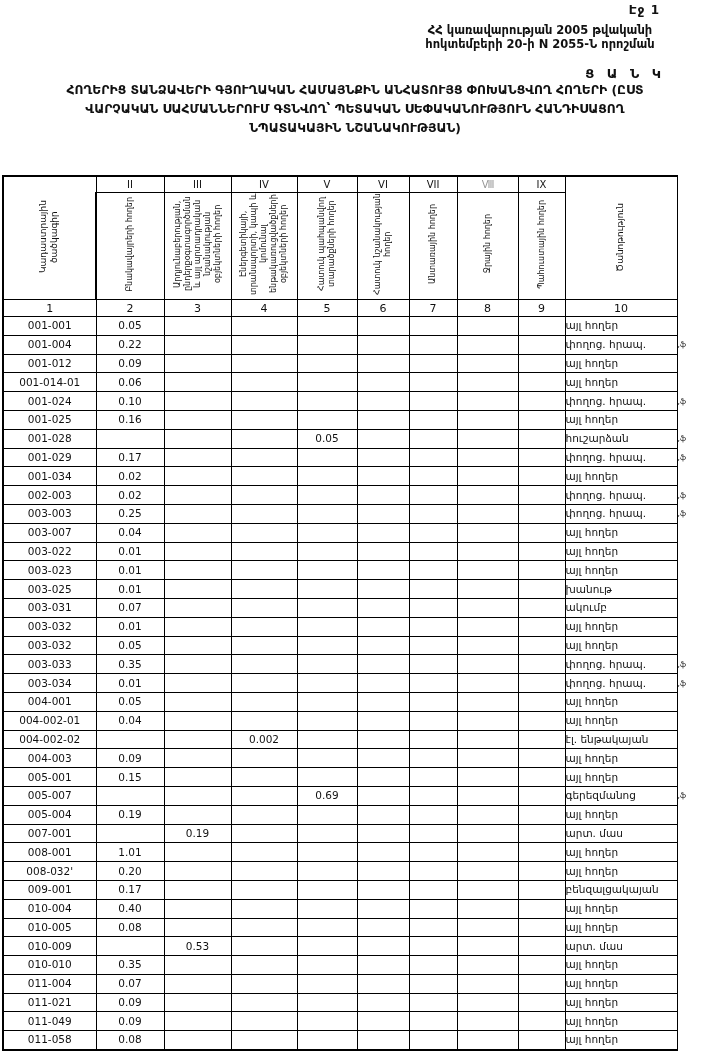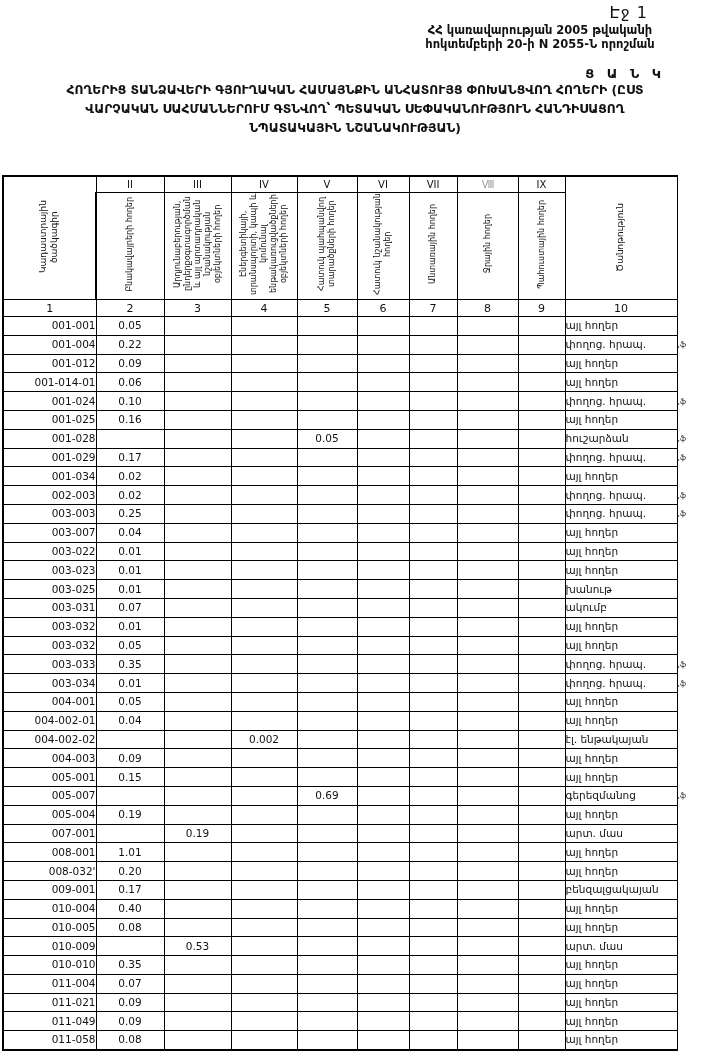--- a/index.html
+++ b/index.html
@@ -7,22 +7,22 @@
     width:710px; height:1057px;
     background:#ffffff;
     color:#111;
     font-family:"DejaVu Sans", sans-serif;
     position:relative;
     overflow:hidden;
   }
   .page { position:absolute; inset:0; }
 
   .page-num {
-    position:absolute; top:3px; right:62px;
-    font-size:16px; font-weight:normal; letter-spacing:1px;
+    position:absolute; top:3px; right:50px;
+    font-size:12px; font-weight:bold; letter-spacing:1px;
   }
   .appendix {
     position:absolute; top:24px; left:375px; width:330px;
     text-align:center; font-size:11.5px; font-weight:bold; line-height:13.5px;
   }
   .list-heading {
     position:absolute; top:66px; left:5px; width:660px;
     text-align:right; font-size:13px; font-weight:bold; letter-spacing:4px;
   }
   .main-title {
@@ -59,21 +59,21 @@
     text-align:center;
     white-space:normal;
   }
   .vt-code { font-size:9px; max-height:116px; }
   .vt-note { font-size:9px; max-height:116px; }
 
   .number-row td { height:16px; text-align:center; font-size:11px; vertical-align:middle; }
 
   tbody tr { height:18.8px; }
   tbody td { font-size:10.5px; vertical-align:middle; line-height:11px; }
-  td.code-cell { text-align:right; padding-left:2px; }
+  td.code-cell { text-align:center; padding-left:2px; }
   td.value-cell { text-align:center; }
   td.note-cell { text-align:left; padding-left:3px; }
   td.margin-cell { font-size:7.5px; padding-left:5px; color:#222; }
 </style>
 </head>
 <body>
 
 <div class="page">
 
   <div class="page-num">Էջ 1</div>

